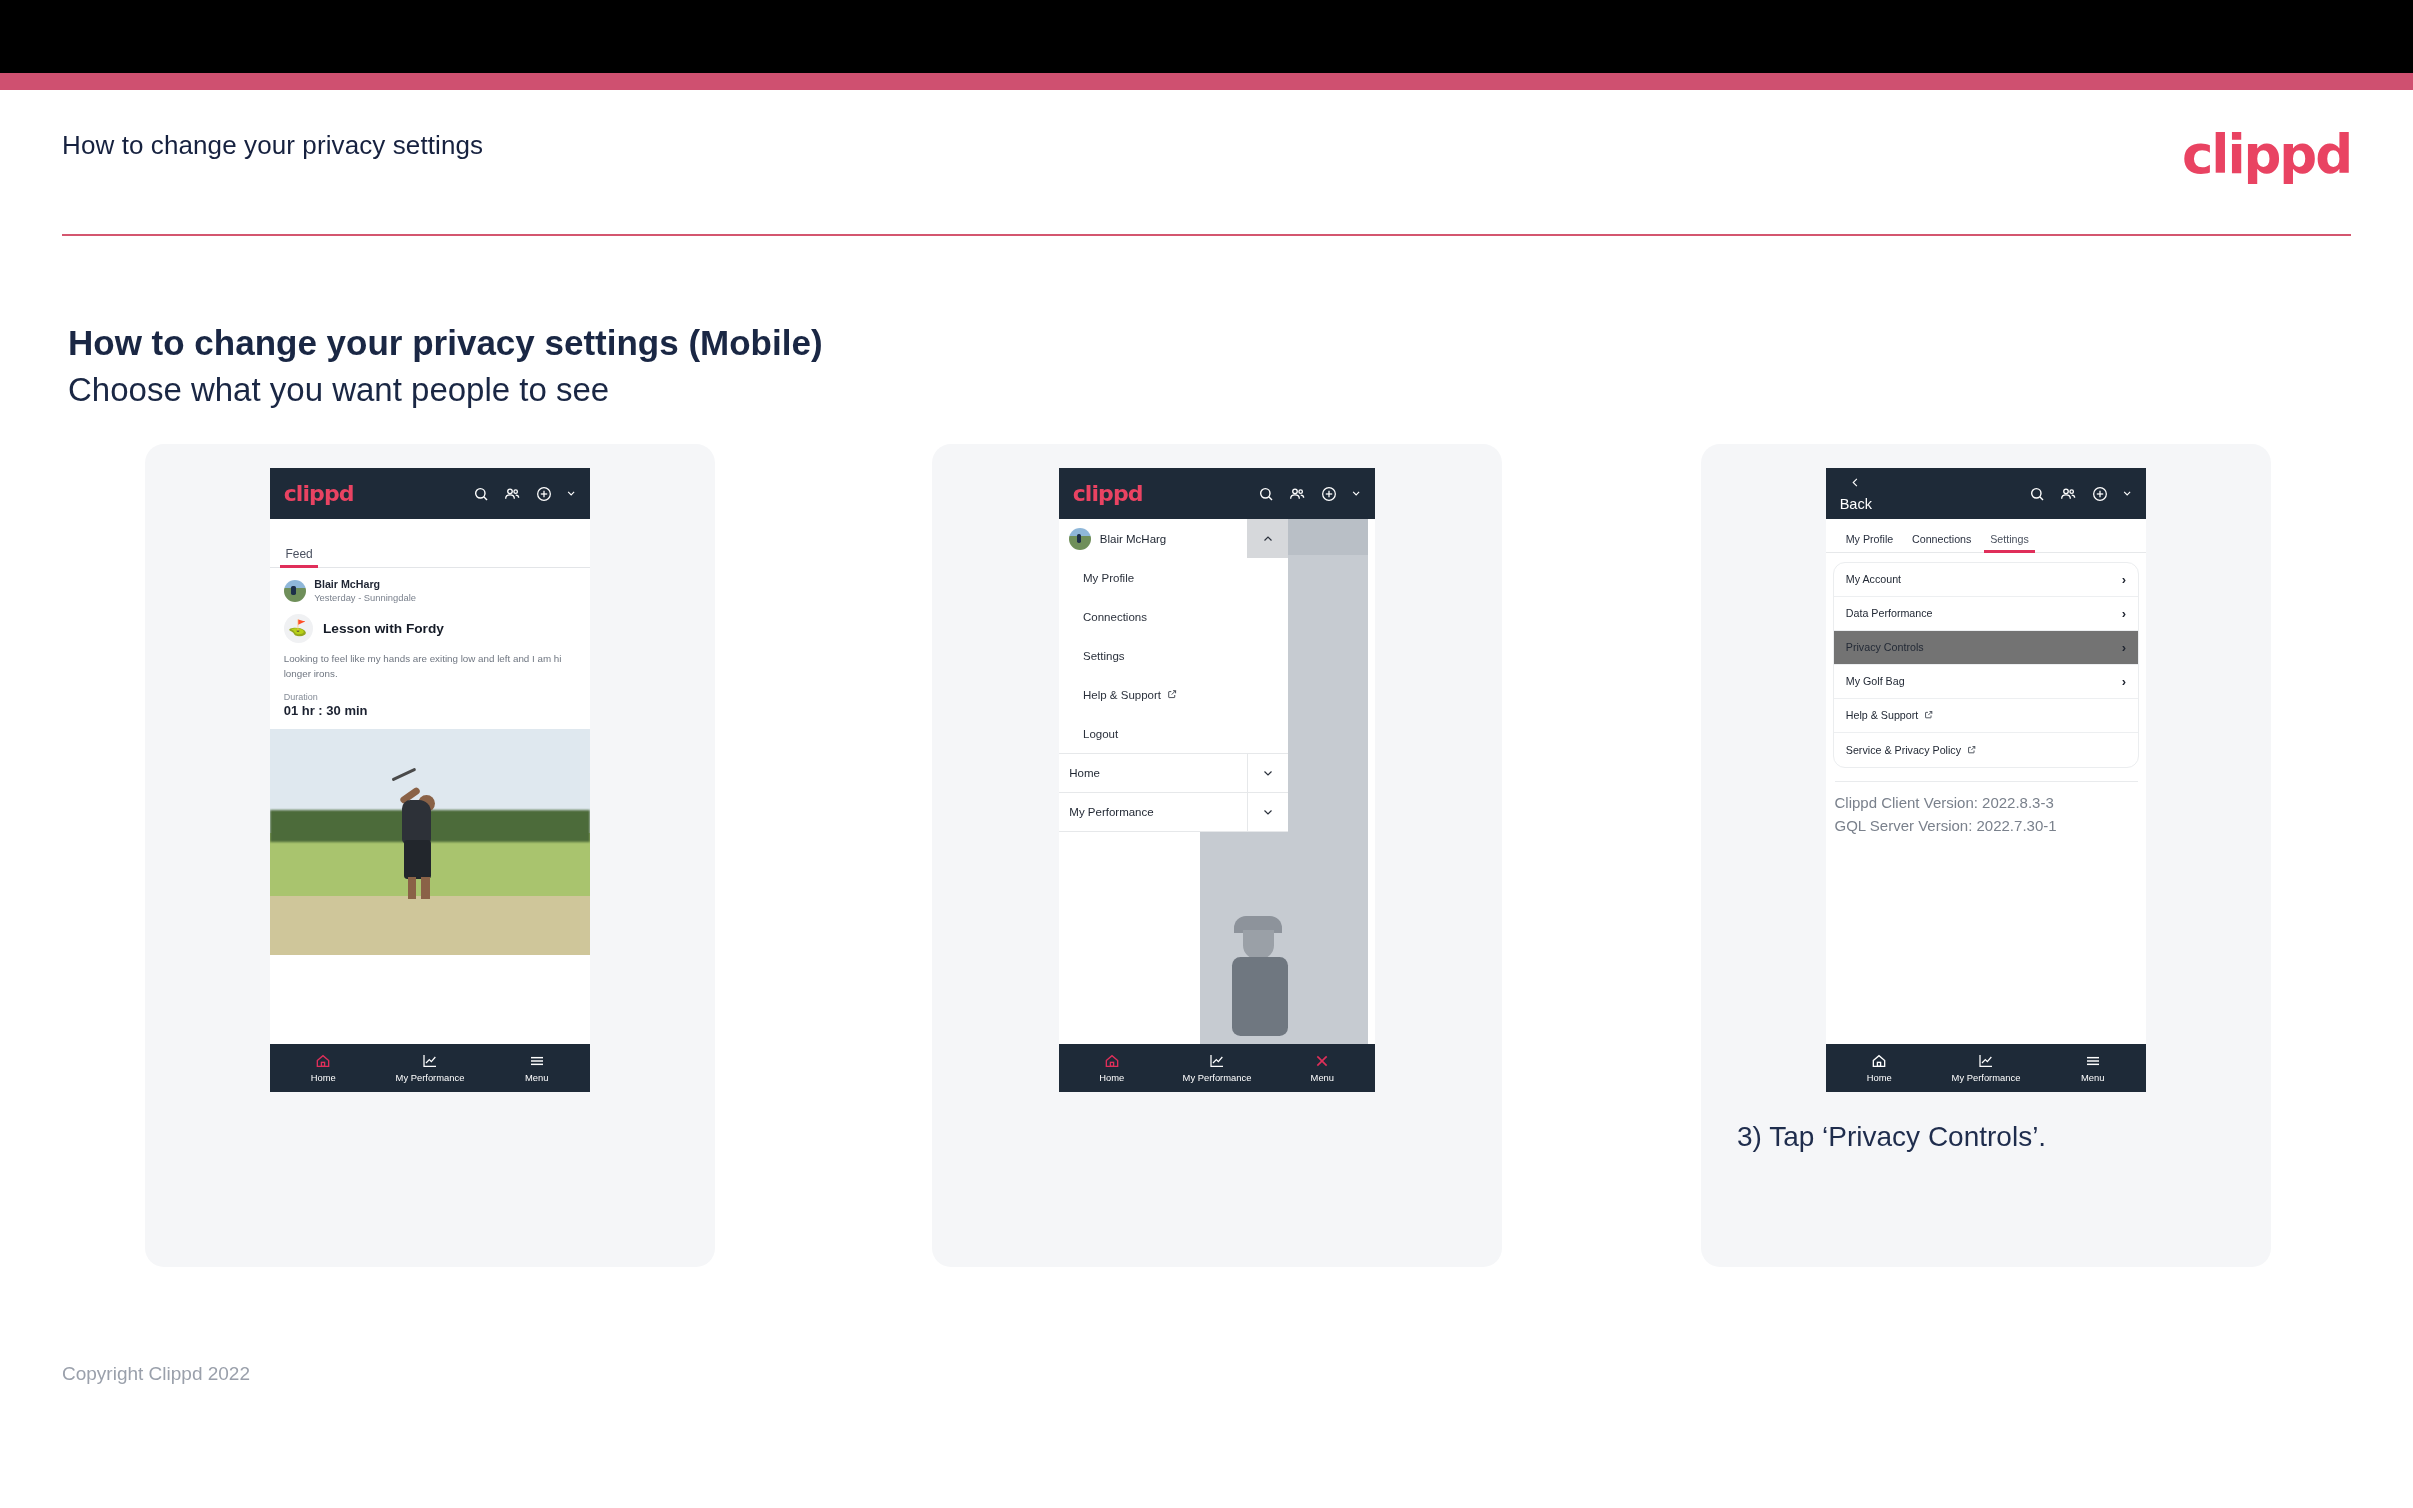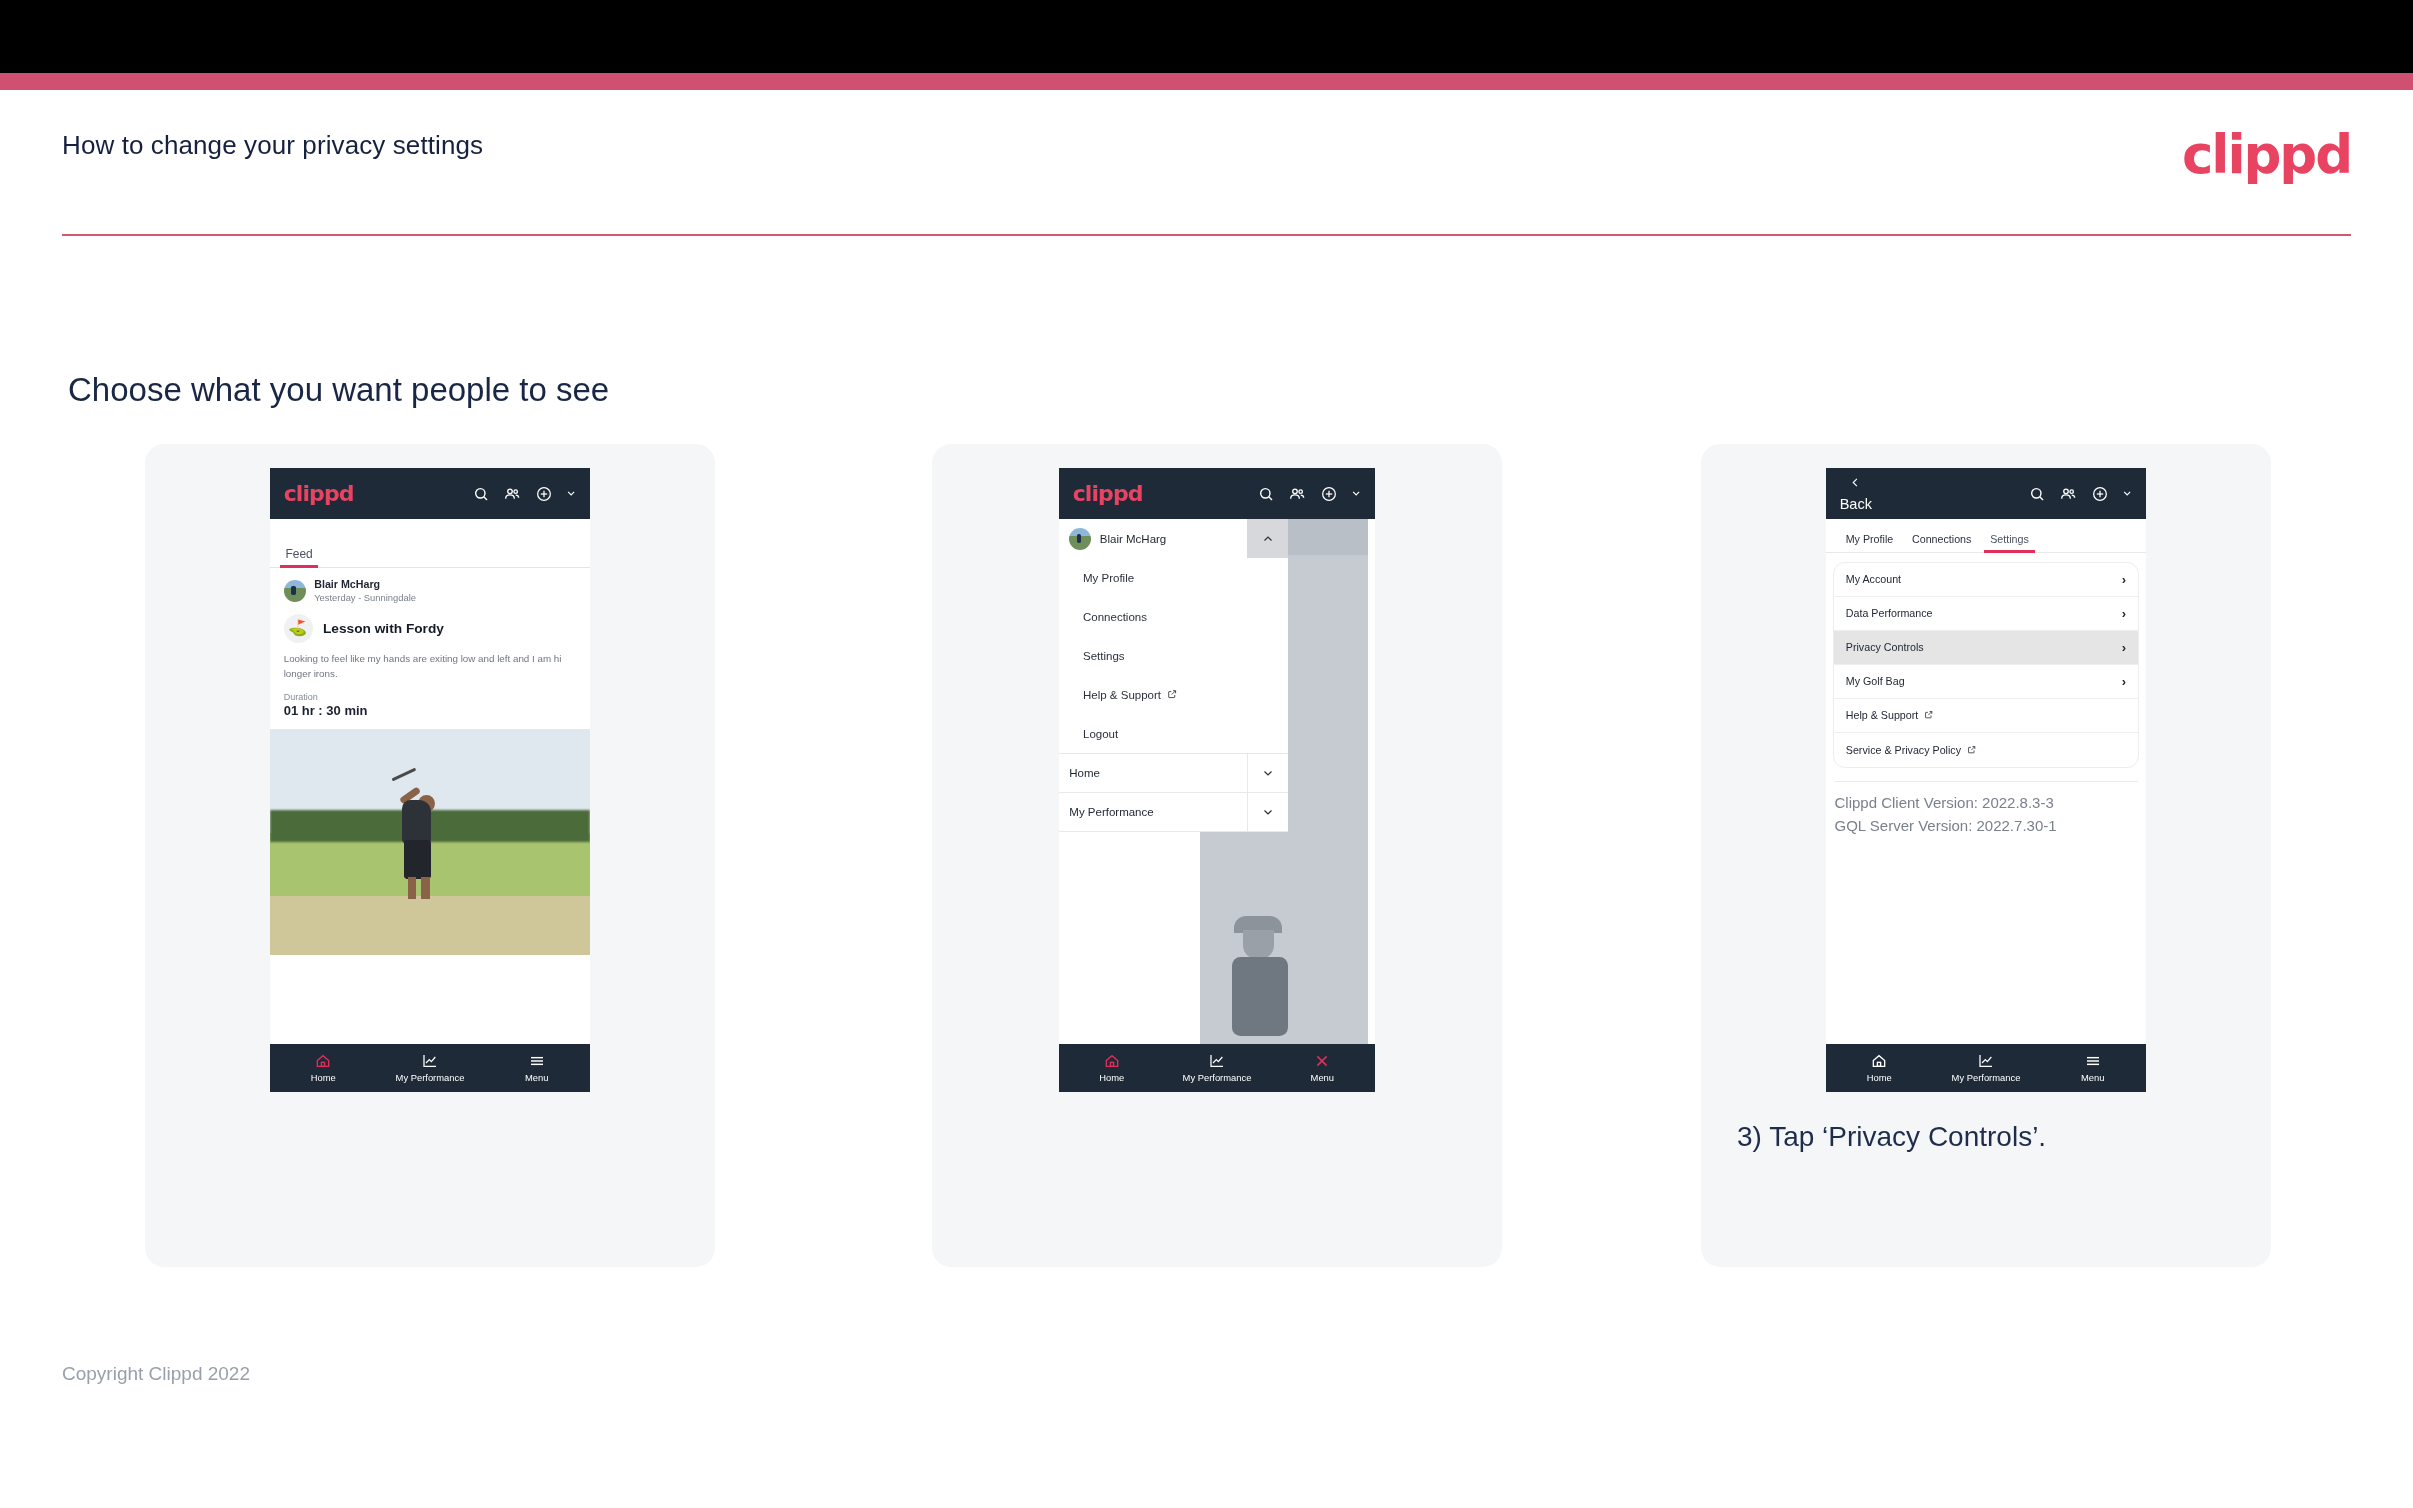--- a/index.html
+++ b/index.html
@@ -209,21 +209,21 @@
   .p3-tabs .t.active { color:#4b525f; }
   .p3-tabs .t.active::after {
     content:""; position:absolute; left:3.4px; right:3.4px; bottom:-0.9px; height:2.6px; background:#e02f5a;
   }
   .p3-list { margin:8.5px 6.8px 0 6.8px; border:0.9px solid #ebedef; border-radius:12px; overflow:hidden; background:#fff; }
   .p3-row {
     height:34px; display:flex; align-items:center; padding:0 12px;
     font-size:10.7px; color:#232a36; border-bottom:0.9px solid #edeff1;
   }
   .p3-row:last-child { border-bottom:none; }
-  .p3-row.sel { background:#e5e5e5; }
+  .p3-row.sel { background:#737373; }
   .p3-row .chev-r { margin-left:auto; color:#1e2430; font-size:13px; font-weight:700; }
   .p3-row .ext { margin-left:6px; display:inline-flex; }
   .p3-ver {
     margin:13.7px 8.5px 0 8.5px; padding-top:8.5px; border-top:0.9px solid #e9ebed;
     font-size:15px; color:#7a818c; line-height:1.55;
   }
 
   
   .caption {
     position:absolute; top:675px; left:36px; right:36px;
@@ -240,20 +240,21 @@
 
 <div class="slide">
 
   <div class="top-black"></div>
   <div class="top-pink"></div>
 
   <div class="hdr-title">How to change your privacy settings</div>
   <div class="hdr-logo">clippd</div>
   <div class="hdr-rule"></div>
 
+  <div class="main-title">How to change your privacy settings (Mobile)</div>
   <div class="main-sub">Choose what you want people to see</div>
 
   <div class="cards">
 
     <div class="card c1">
       <div class="phone">
 
         <div class="app-bar">
           <div class="app-logo">clippd</div>
           <div class="app-icons">

